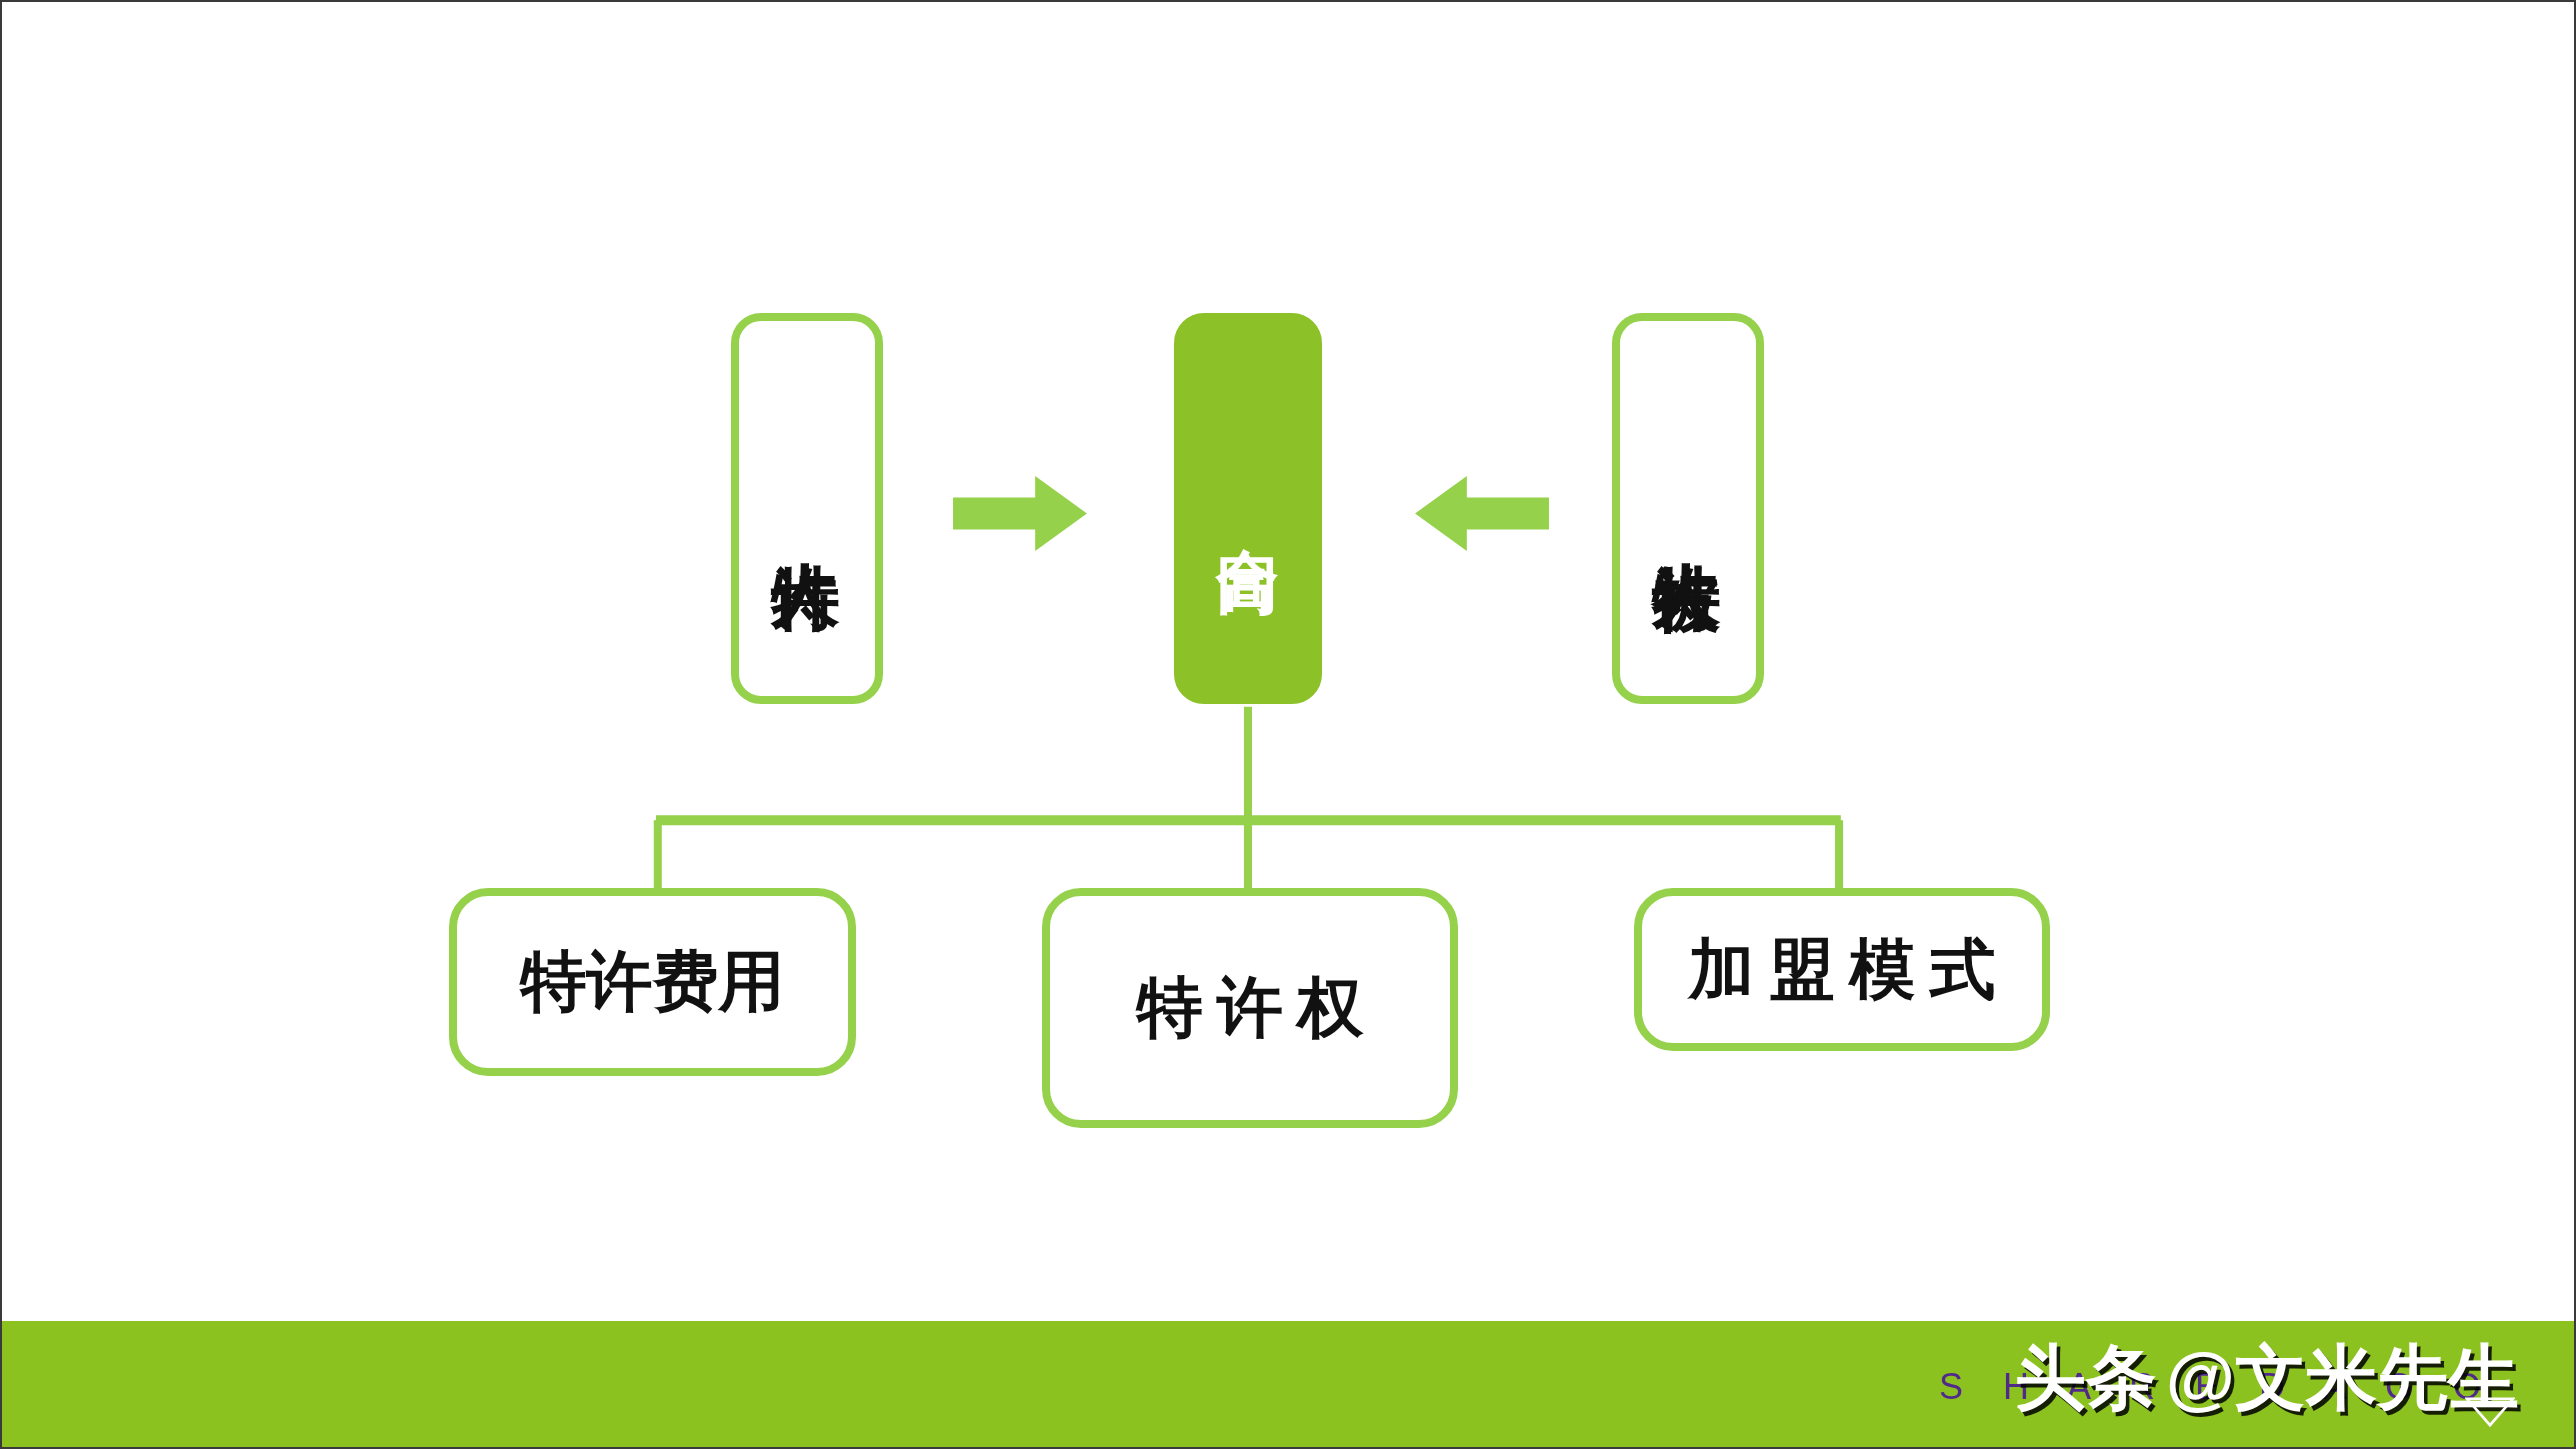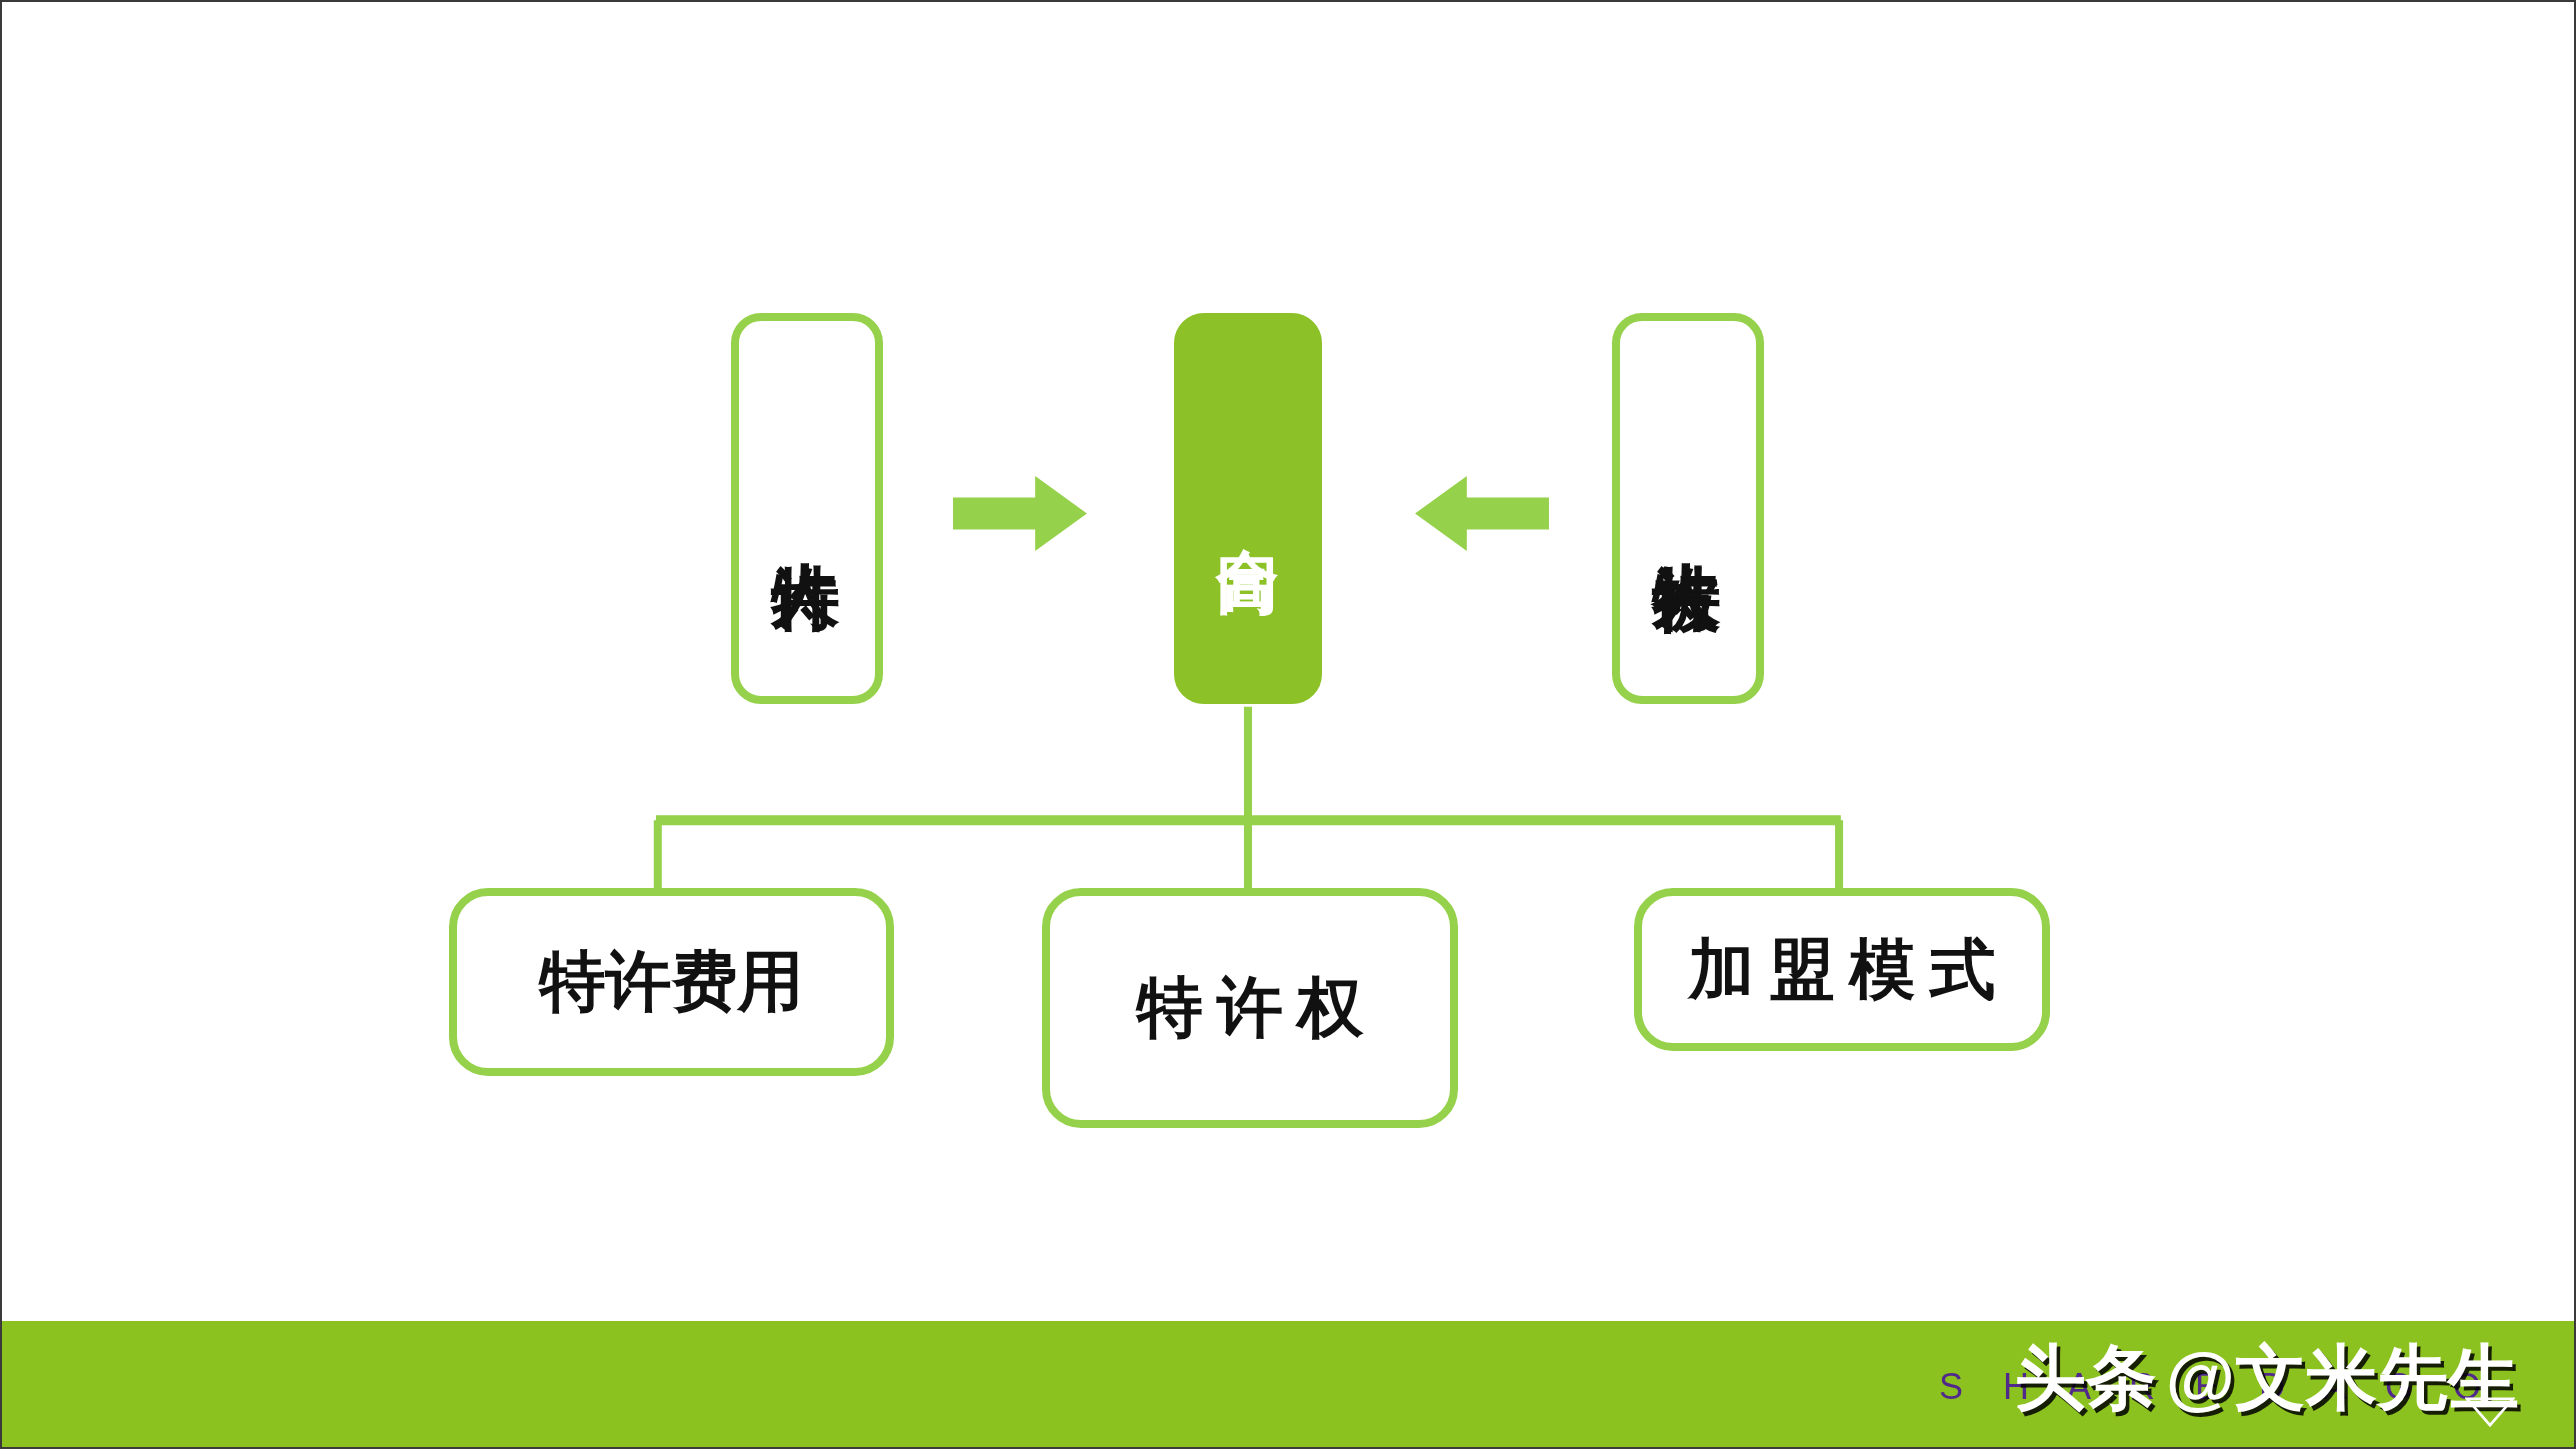--- a/index.html
+++ b/index.html
@@ -94,21 +94,21 @@
     display: flex;
     align-items: center;
     justify-content: center;
   }
   .htext {
     font-weight: bold;
     color: #111111;
     font-size: 66px;
     white-space: nowrap;
   }
-  #box-fee    { left: 447px;  top: 886px; width: 445px; height: 188px; }
+  #box-fee    { left: 447px;  top: 886px; width: 407px; height: 188px; }
   #box-right  { left: 1040px; top: 886px; width: 416px; height: 240px; }
   #box-model  { left: 1632px; top: 886px; width: 416px; height: 163px; }
 
   #box-right .htext { letter-spacing: 14.3px; text-indent: 14.3px; }
   #box-model .htext { letter-spacing: 14.3px; text-indent: 14.3px; }
 
   
   #banner {
     position: absolute;
     left: 0;

